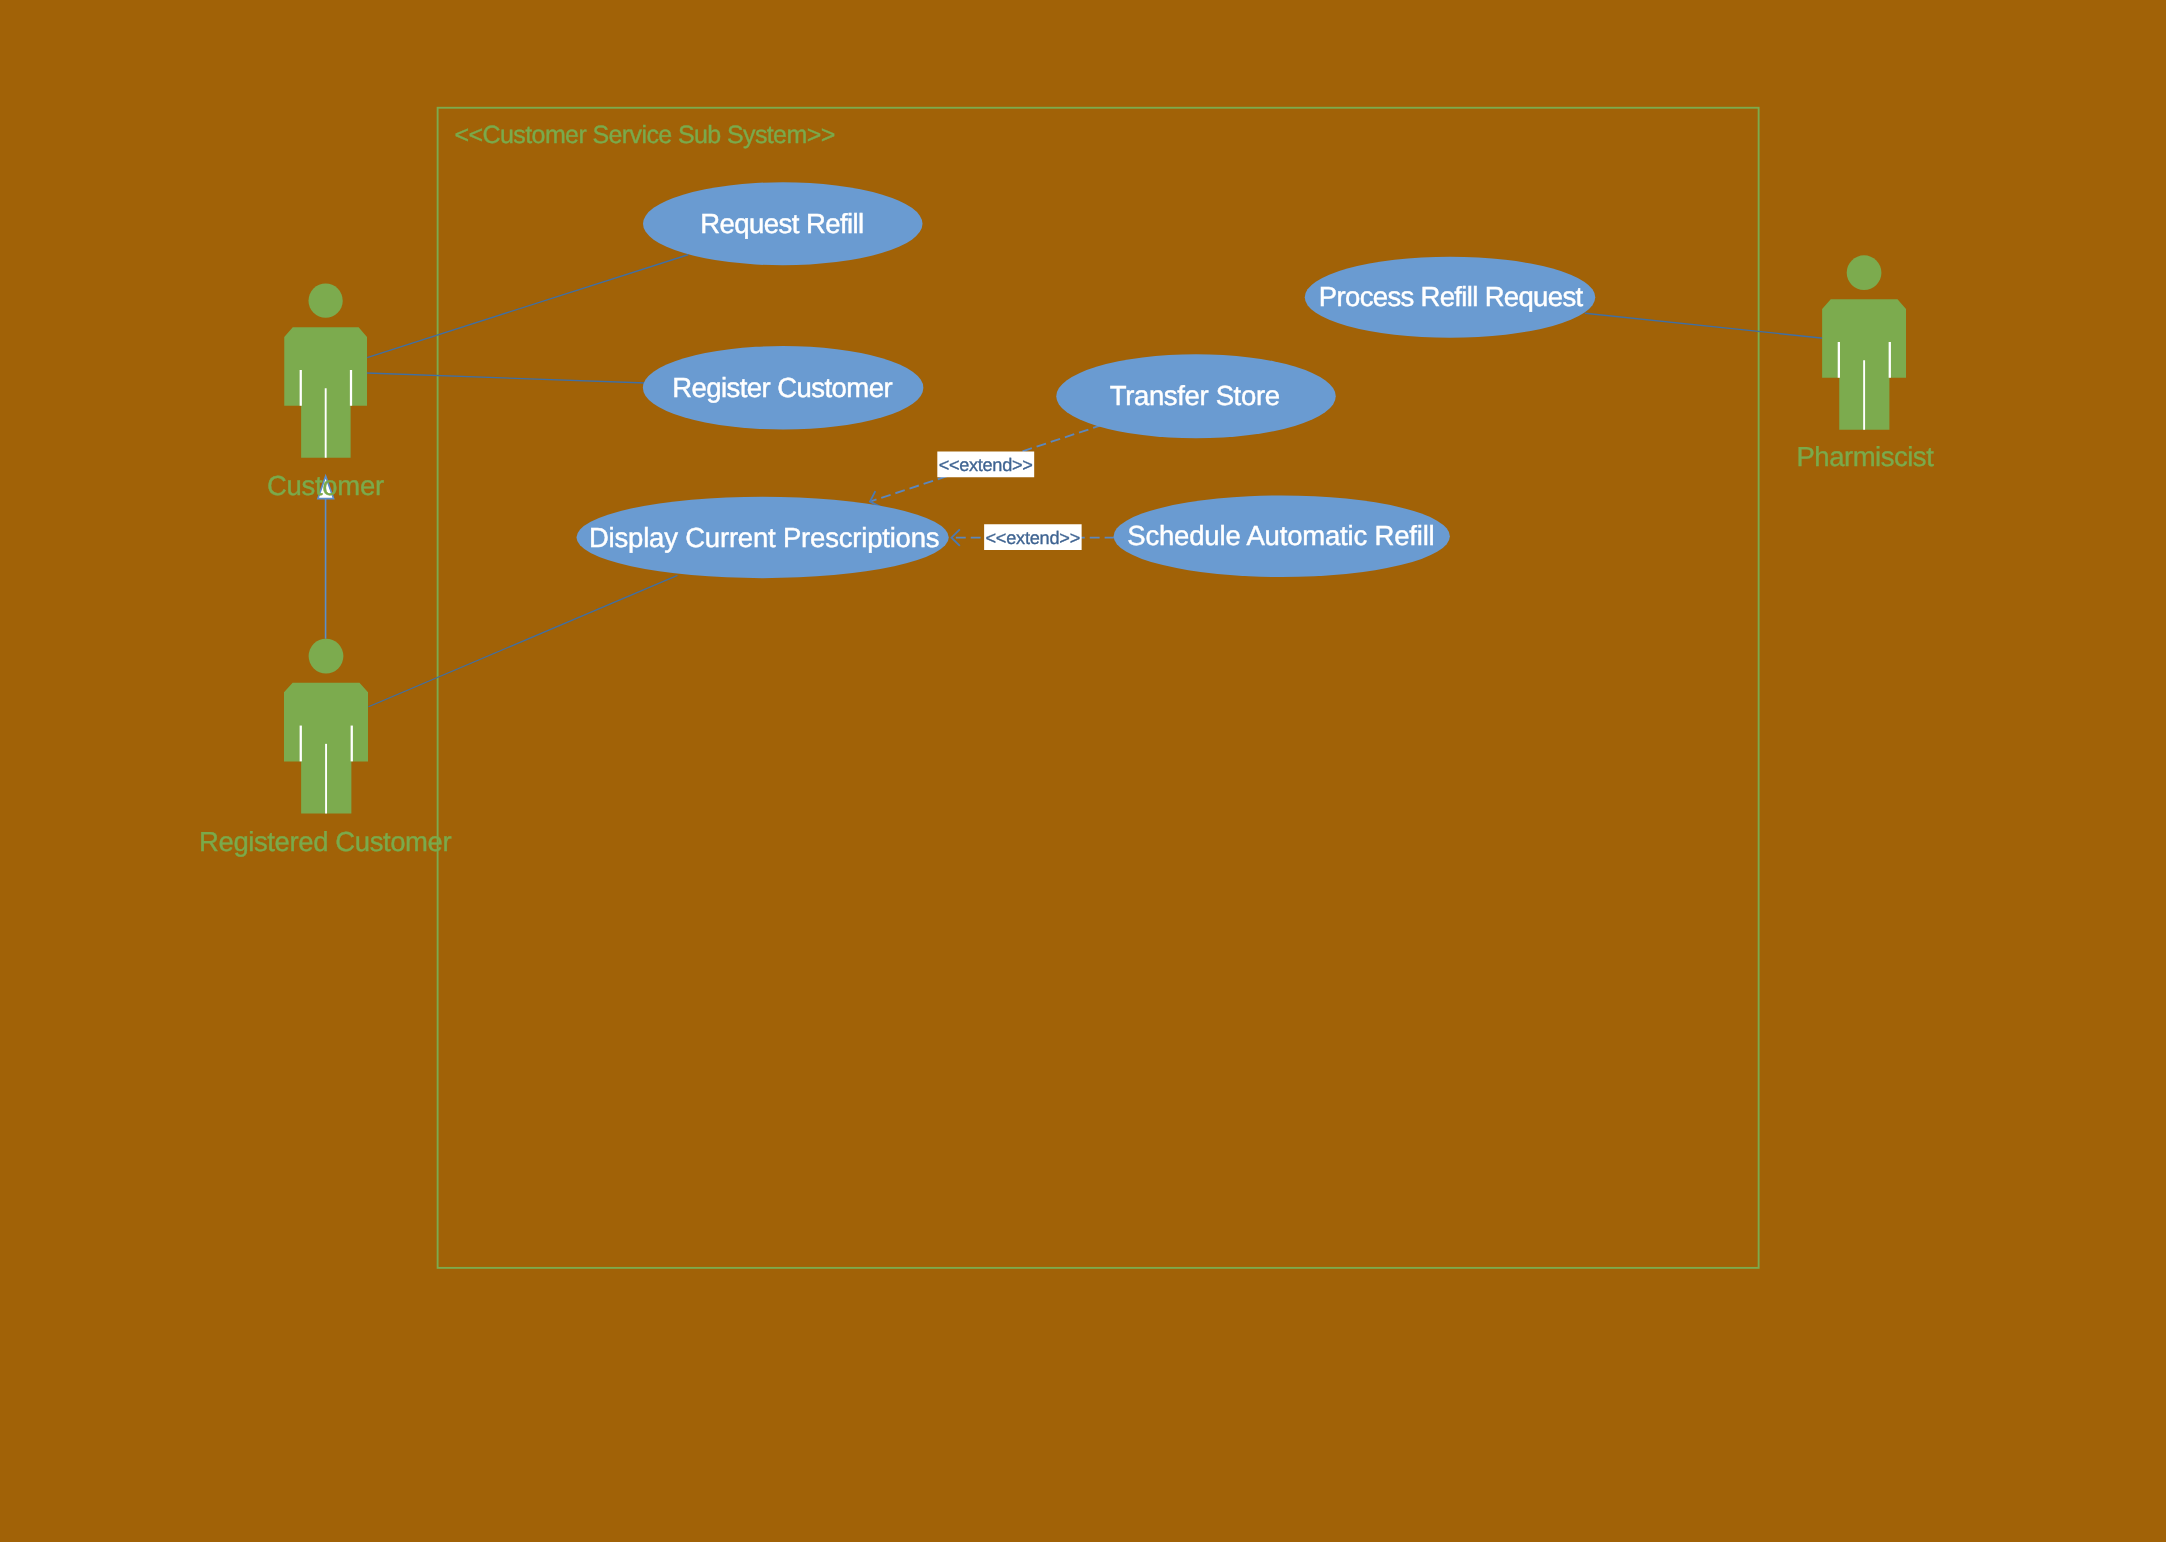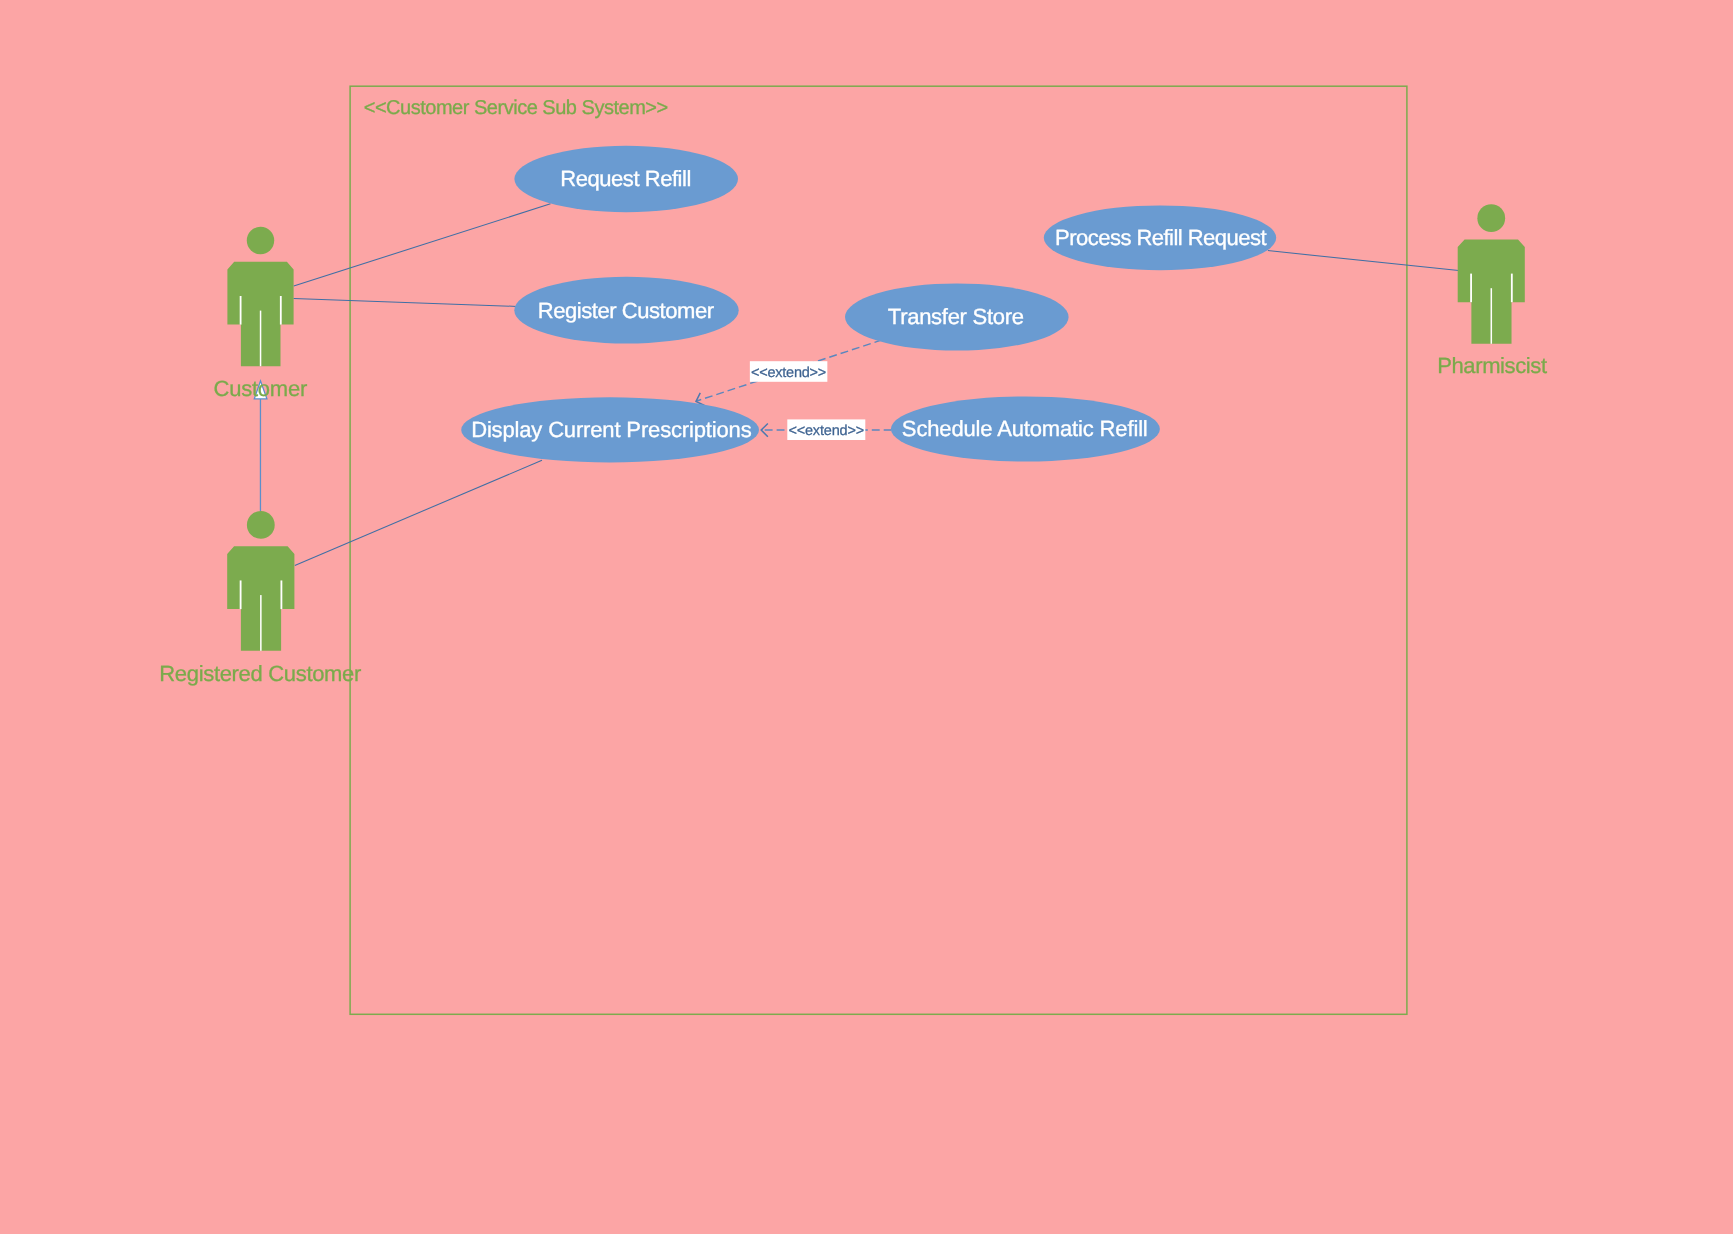--- a/index.html
+++ b/index.html
@@ -1,21 +1,21 @@
 <!DOCTYPE html>
 <html><head>
 <meta charset="utf-8">
 <title>Use Case Diagram</title>
 <style>
   html, body { margin:0; padding:0; background:#ffffff; }
   body { width:1733px; height:1234px; overflow:hidden;
          font-family:"Liberation Sans", sans-serif;
          -webkit-font-smoothing:antialiased;
          text-rendering:geometricPrecision; }
-  #canvas { position:relative; width:1733px; height:1234px; background:#fca5a5; }
+  #canvas { position:relative; width:1733px; height:1234px; background:#a16207; }
   svg#diagram { position:absolute; left:0; top:0; display:block;
                 transform:translateZ(0); }
   text { dominant-baseline:alphabetic; }
   .uc-label   { fill:#ffffff; stroke:#ffffff; stroke-width:0.35px; paint-order:stroke fill;
                 font-family:"Liberation Sans", sans-serif; font-size:22px; text-anchor:middle; }
   .actor-label{ fill:#7AAA4B; stroke:#7AAA4B; stroke-width:0.3px; paint-order:stroke fill;
                 font-family:"Liberation Sans", sans-serif; font-size:22px; text-anchor:middle; }
   .sys-label  { fill:#7AAA4B; stroke:#7AAA4B; stroke-width:0.3px; paint-order:stroke fill;
                 font-family:"Liberation Sans", sans-serif; font-size:20px; text-anchor:start; }
   .ext-label  { fill:#3E6391; stroke:#3E6391; stroke-width:0.25px; paint-order:stroke fill;

